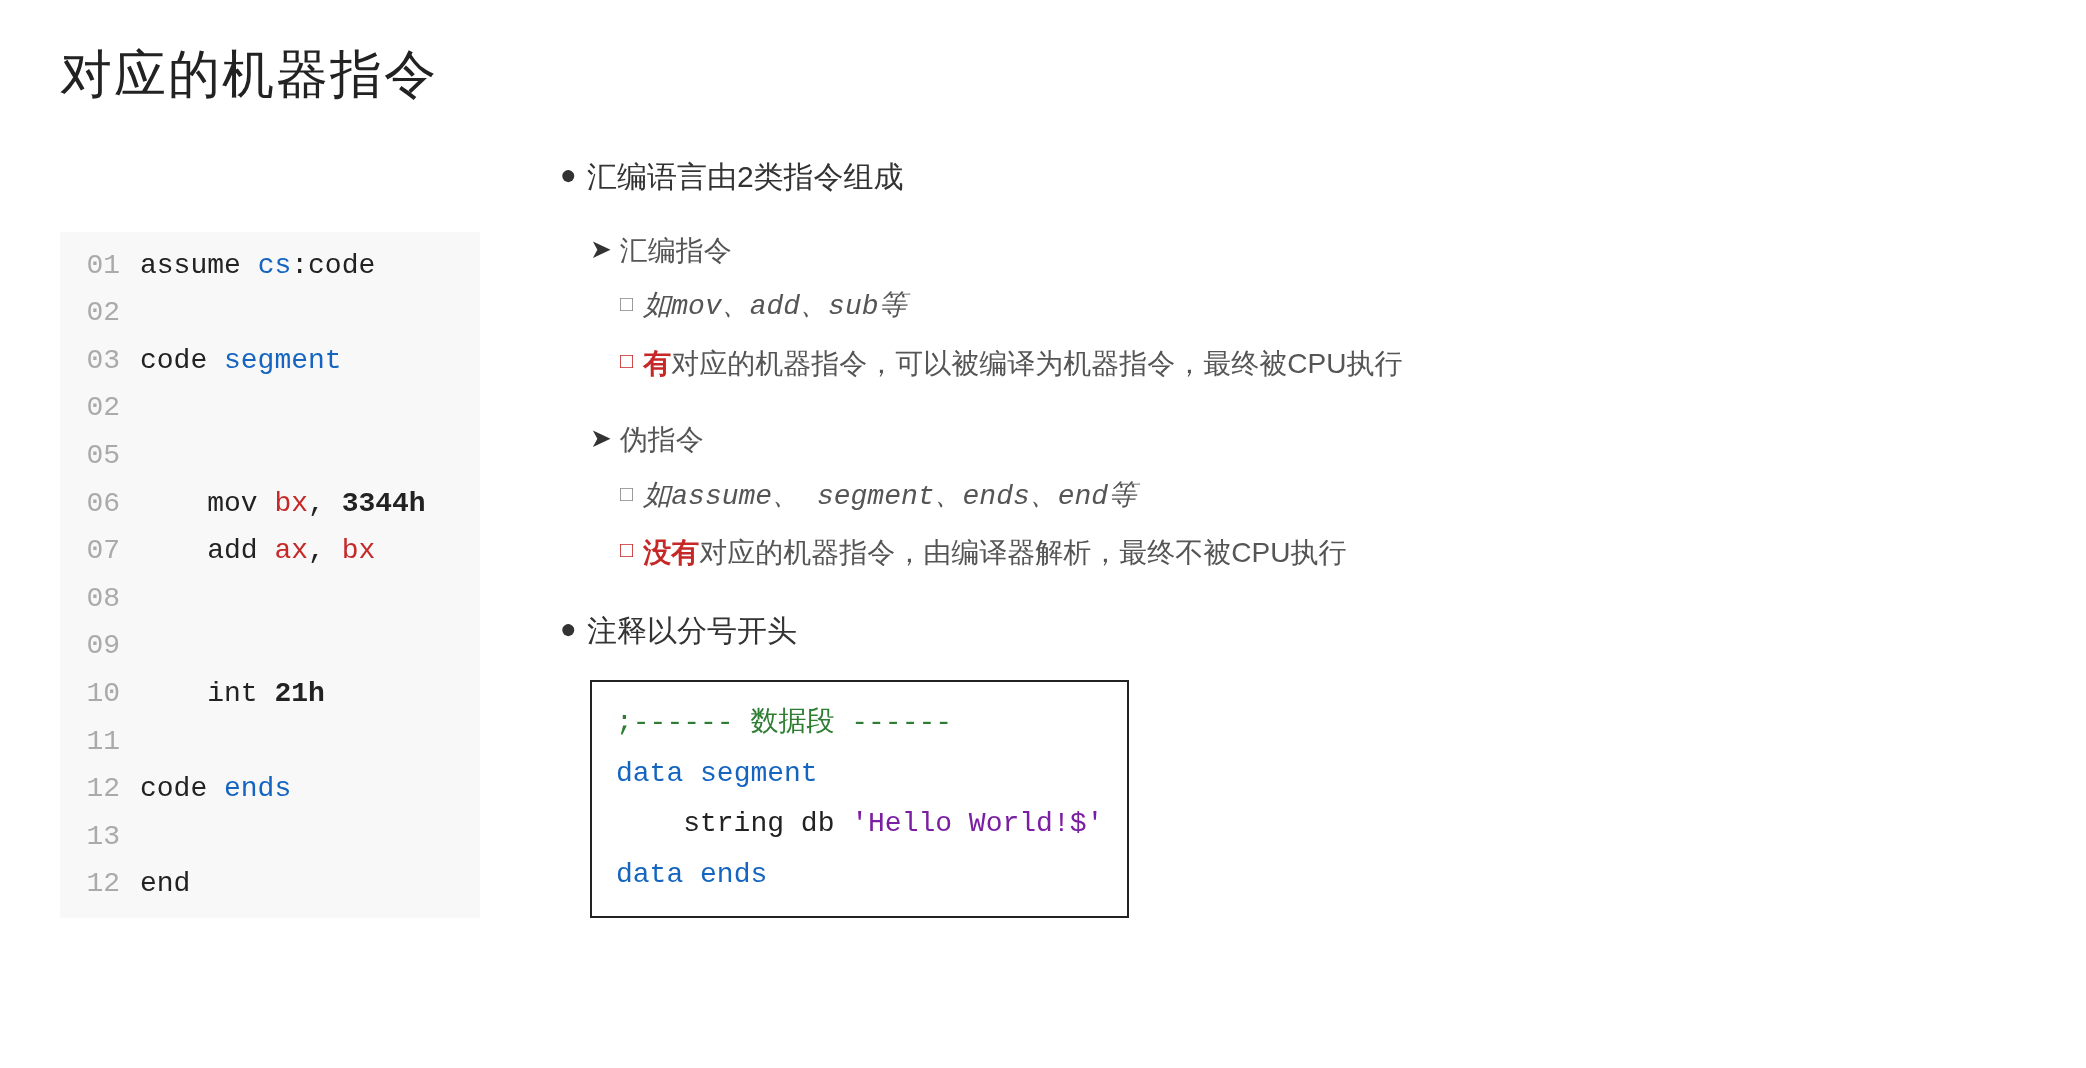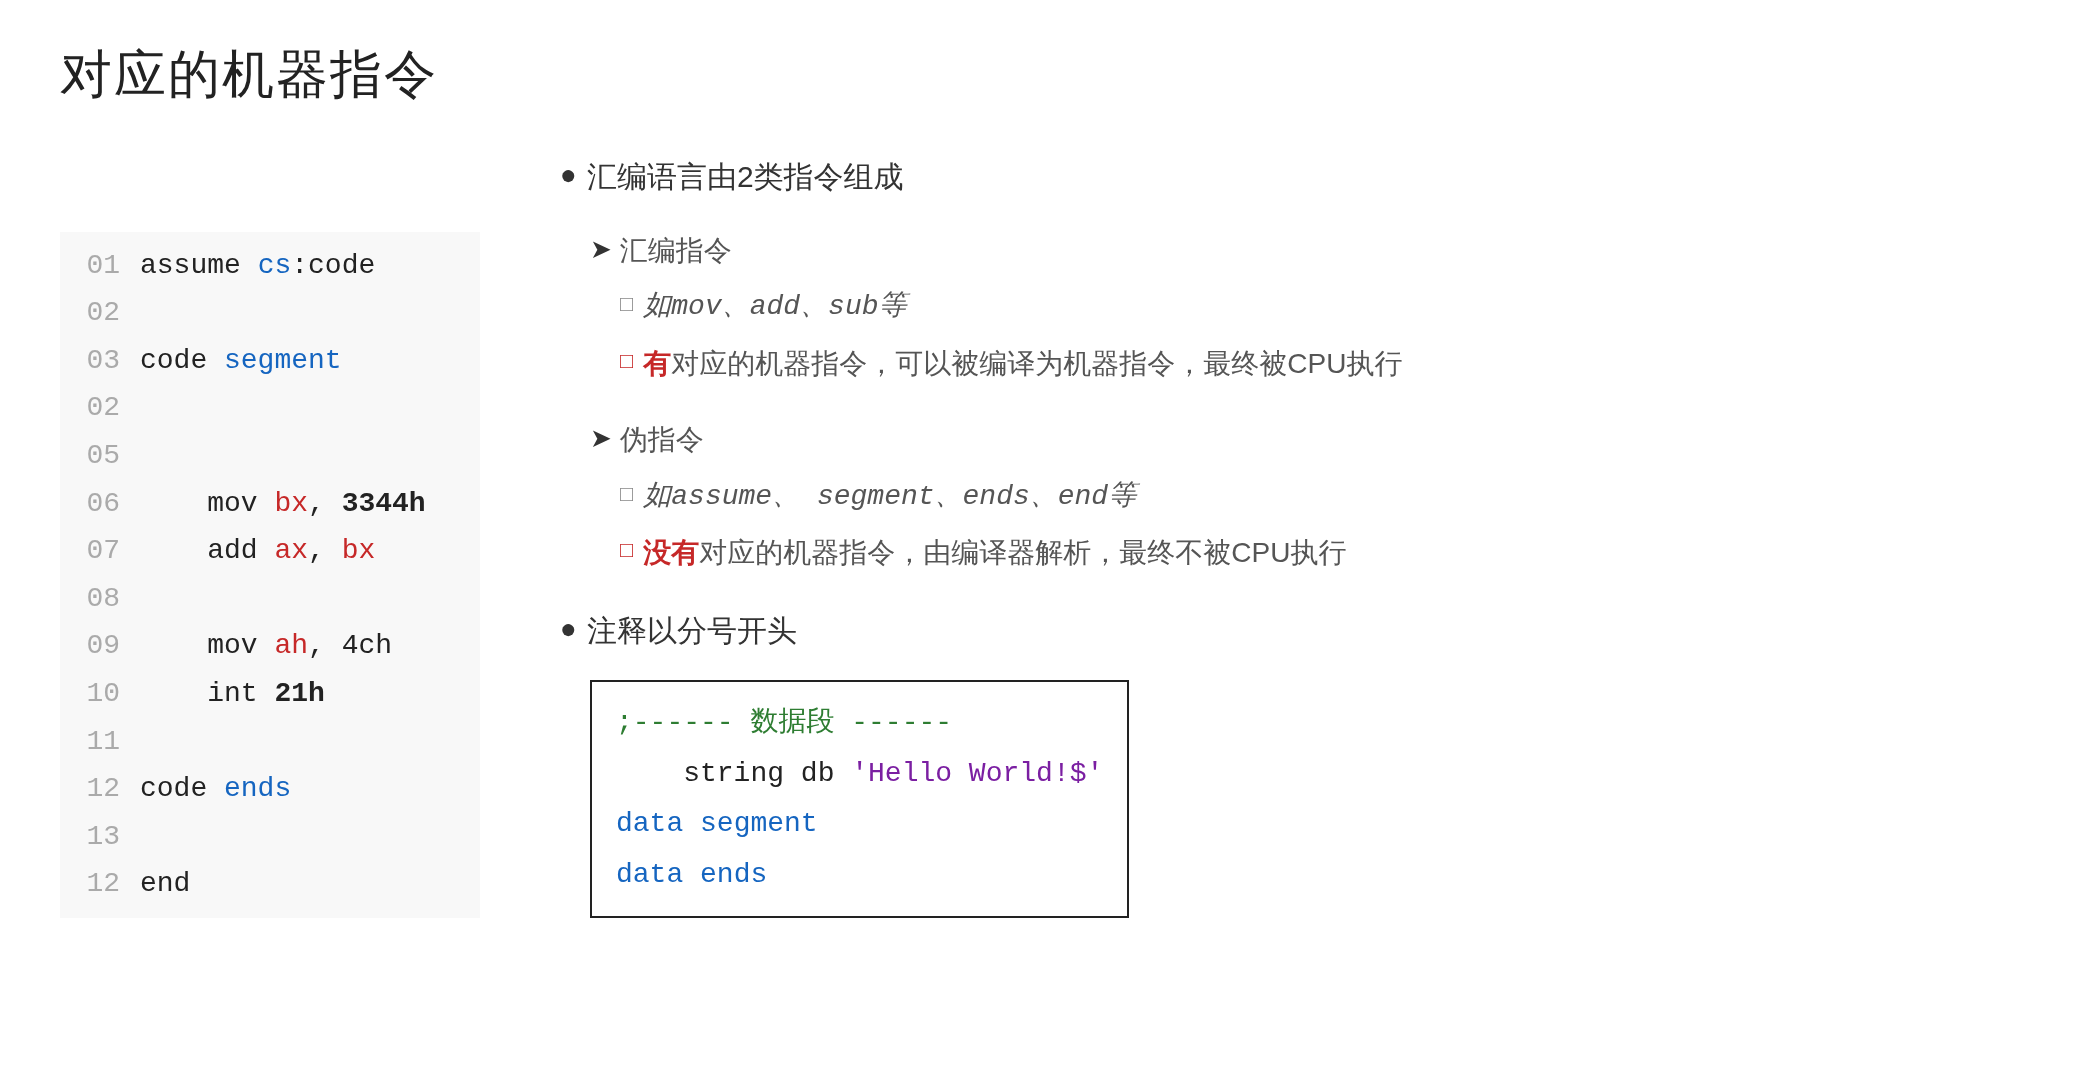--- a/index.html
+++ b/index.html
@@ -232,23 +232,20 @@
       </span>
     </div>
 
     <div class="code-line">
       <span class="line-num">08</span>
       <span class="code-content">&nbsp;</span>
     </div>
 
     <div class="code-line">
       <span class="line-num">09</span>
-      <span class="code-content">
-        &nbsp;&nbsp;&nbsp;&nbsp;<span>mov </span><span class="kw-red">ah</span><span>, 4ch</span>
-      </span>
     </div>
 
     <div class="code-line">
       <span class="line-num">10</span>
       <span class="code-content">
         &nbsp;&nbsp;&nbsp;&nbsp;<span>int </span><span class="kw-bold">21h</span>
       </span>
     </div>
 
     <div class="code-line">
@@ -336,24 +333,24 @@
       <span class="bullet-dot">●</span>
       <span>注释以分号开头</span>
     </div>
 
     
     <div class="code-box">
       <div>
         <span class="cb-comment">;------ 数据段 ------</span>
       </div>
       <div>
-        <span class="cb-black">&nbsp;&nbsp;&nbsp;&nbsp;string db </span><span class="cb-string">'Hello World!$'</span>
+        <span class="cb-kw-blue">data</span><span class="cb-kw-blue"> segment</span>
       </div>
       <div>
-        <span class="cb-kw-blue">data</span><span class="cb-kw-blue"> segment</span>
+        <span class="cb-black">&nbsp;&nbsp;&nbsp;&nbsp;string db </span><span class="cb-string">'Hello World!$'</span>
       </div>
       <div>
         <span class="cb-kw-blue">data</span><span class="cb-kw-blue"> ends</span>
       </div>
     </div>
 
   </div>
 </div>
 
 </body></html>

